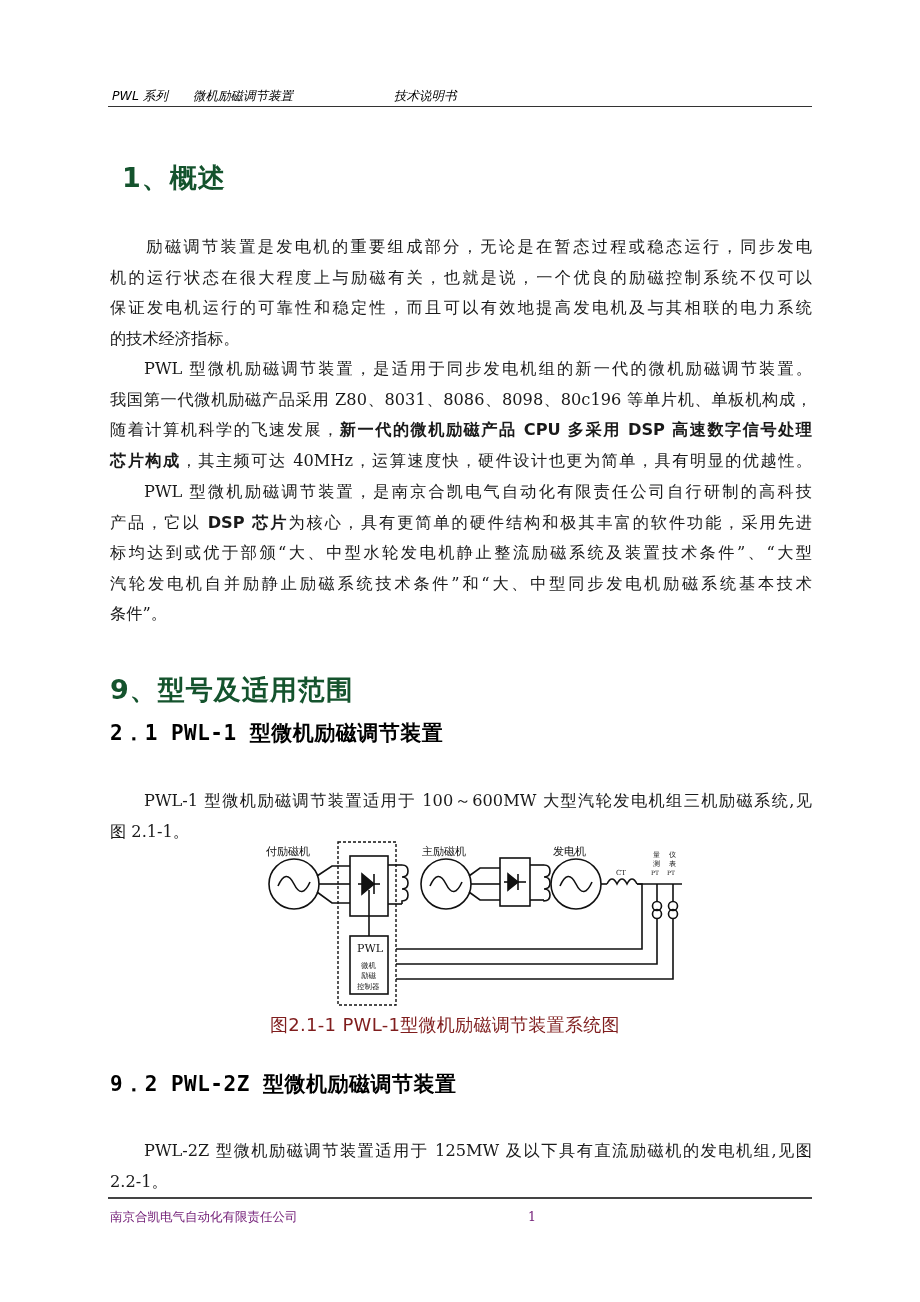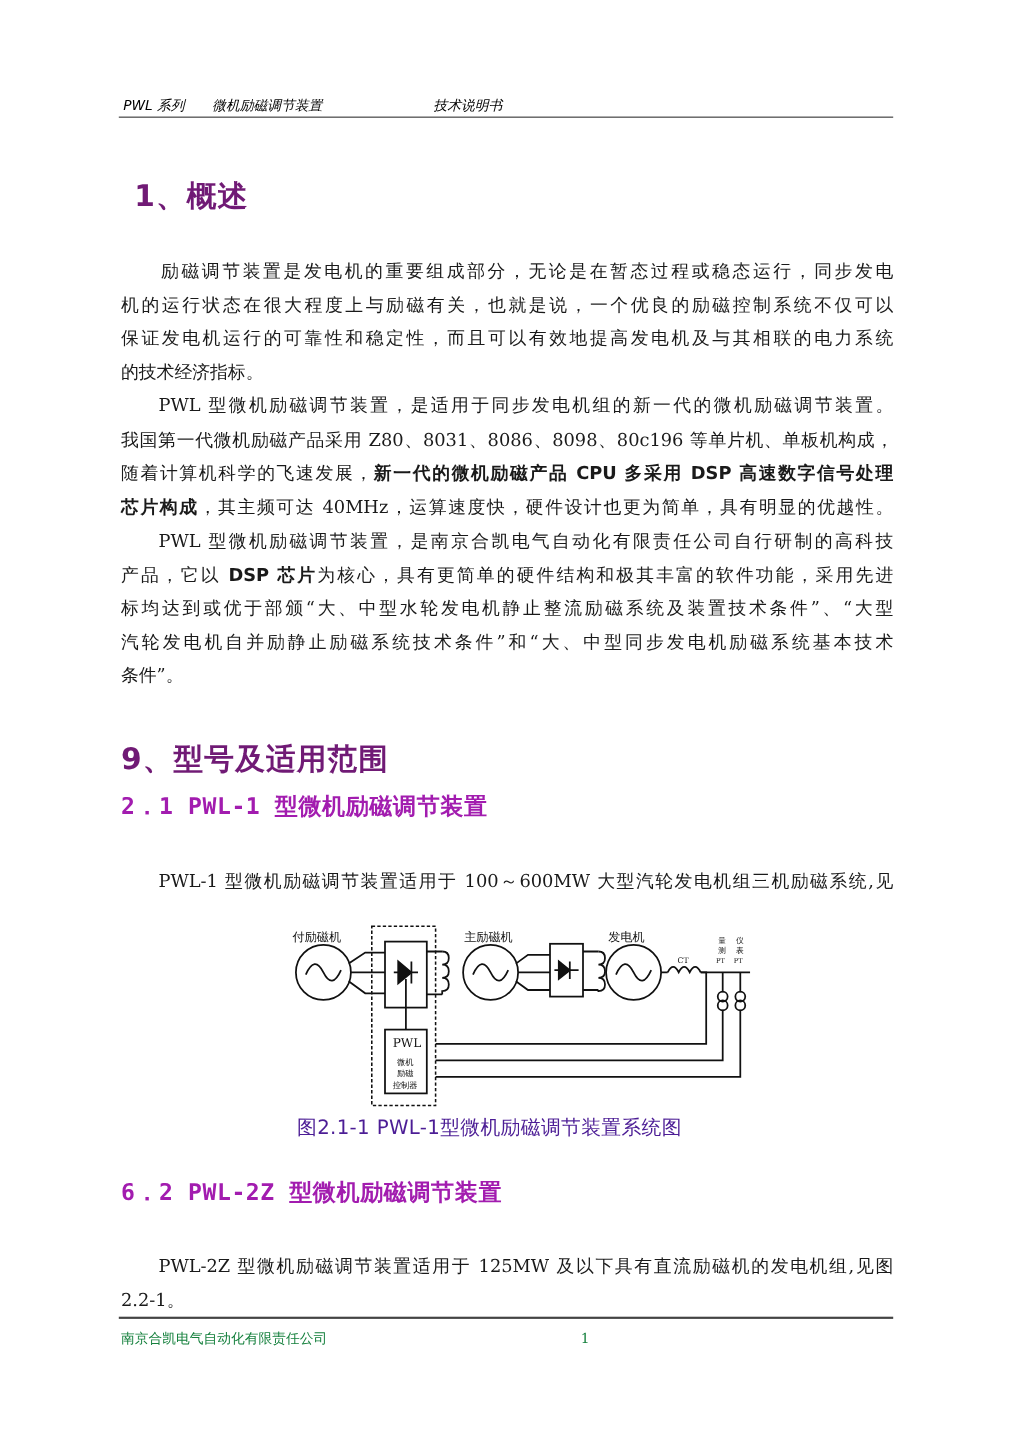--- a/index.html
+++ b/index.html
@@ -1,31 +1,31 @@
 <!DOCTYPE html>
 <html><head>
 <meta charset="utf-8">
 <style>
   html, body { margin: 0; padding: 0; background: #ffffff; }
   body { width: 920px; height: 1302px; position: relative; overflow: hidden; color: #111; }
   .hdr { position: absolute; top: 88px; left: 112px; width: 696px; height: 20px; font-family: "DejaVu Sans", sans-serif; font-style: italic; font-size: 12.5px; color: #000000; }
   .hdr span { position: absolute; top: 0; }
   .hdr-rule { position: absolute; top: 106px; left: 108px; width: 704px; height: 0; border-top: 1.6px solid #333; }
-  .h1 { position: absolute; left: 122px; font-family: "DejaVu Sans", sans-serif; font-weight: bold; font-size: 27px; letter-spacing: 1px; color: #701a75; text-align: center; }
+  .h1 { position: absolute; left: 122px; font-family: "DejaVu Sans", sans-serif; font-weight: bold; font-size: 27px; letter-spacing: 1px; color: #14532d; text-align: center; }
   .h1b { left: 110px; }
-  .h2 { position: absolute; left: 110px; font-family: "DejaVu Sans Mono", monospace; font-weight: bold; font-size: 21px; color: #a21caf; letter-spacing: 0.5px; }
+  .h2 { position: absolute; left: 110px; font-family: "DejaVu Sans Mono", monospace; font-weight: bold; font-size: 21px; color: #000000; letter-spacing: 0.5px; }
   .para { position: absolute; left: 110px; width: 702px; font-family: "DejaVu Serif", serif; font-size: 16.2px; line-height: 30.6px; color: #1a1a1a; text-align: justify; text-justify: inter-character; margin-top: 32px; }
   .para .ind { display: inline-block; width: 34px; }
   .para b { font-family: "DejaVu Sans", sans-serif; font-weight: bold; }
   .para .line { display: block; white-space: nowrap; text-align-last: justify; text-align: justify; }
   .para .line.last { text-align-last: left; }
   .fig { position: absolute; left: 262px; top: 838px; width: 420px; height: 172px; }
-  .cap { position: absolute; left: 270px; top: 1013px; font-family: "DejaVu Sans", sans-serif; font-size: 18px; color: #4c1d95; letter-spacing: 0.3px; }
+  .cap { position: absolute; left: 270px; top: 1013px; font-family: "DejaVu Sans", sans-serif; font-size: 18px; color: #7f1d1d; letter-spacing: 0.3px; }
   .ftr-rule { position: absolute; top: 1197px; left: 108px; width: 704px; border-top: 2px solid #444; }
-  .ftr { position: absolute; top: 1209px; font-family: "DejaVu Serif", serif; font-size: 12.5px; color: #15803d; }
+  .ftr { position: absolute; top: 1209px; font-family: "DejaVu Serif", serif; font-size: 12.5px; color: #701a75; }
 </style>
 </head>
 <body>
 
 <div class="hdr">
   <span style="left:0">PWL 系列</span>
   <span style="left:81px">微机励磁调节装置</span>
   <span style="left:282px">技术说明书</span>
 </div>
 <div class="hdr-rule"></div>
@@ -52,20 +52,21 @@
   <span class="line">标均达到或优于部颁“大、中型水轮发电机静止整流励磁系统及装置技术条件”、“大型</span>
   <span class="line">汽轮发电机自并励静止励磁系统技术条件”和“大、中型同步发电机励磁系统基本技术</span>
   <span class="line last">条件”。</span>
 </div>
 
 <div class="h1 h1b" style="top:672px">9、型号及适用范围</div>
 <div class="h2" style="top:719px">2．1 PWL-1 型微机励磁调节装置</div>
 
 <div class="para" style="top:754px">
   <span class="line"><span class="ind"></span><span>PWL-1 型微机励磁调节装置适用于 100～600MW 大型汽轮发电机组三机励磁系统,见</span></span>
+  <span class="line last">图 2.1-1。</span>
 </div>
 
 <svg class="fig" viewBox="0 0 420 172" xmlns="http://www.w3.org/2000/svg">
   <g fill="none" stroke="#111" stroke-width="1.6">
 
     <circle cx="32" cy="46" r="25"></circle>
     <path d="M16 48 q8 -18 16 -2 q8 16 16 -2"></path>
 
     <path d="M55 38 L70 28 L88 28"></path>
     <path d="M57 46 L88 46"></path>
@@ -130,21 +131,21 @@
     <text x="405" y="37" font-size="6">PT</text>
     <text x="95" y="114" font-size="11">PWL</text>
     <text x="99" y="130" font-size="7.5">微机</text>
     <text x="99" y="140" font-size="7.5">励磁</text>
     <text x="95" y="151" font-size="7.5">控制器</text>
   </g>
 </svg>
 
 <div class="cap">图2.1-1 PWL-1型微机励磁调节装置系统图</div>
 
-<div class="h2" style="top:1070px">6．2 PWL-2Z 型微机励磁调节装置</div>
+<div class="h2" style="top:1070px">9．2 PWL-2Z 型微机励磁调节装置</div>
 
 <div class="para" style="top:1104px">
   <span class="line"><span class="ind"></span><span>PWL-2Z 型微机励磁调节装置适用于 125MW 及以下具有直流励磁机的发电机组,见图</span></span>
   <span class="line last">2.2-1。</span>
 </div>
 
 <div class="ftr-rule"></div>
 <div class="ftr" style="left:110px">南京合凯电气自动化有限责任公司</div>
 <div class="ftr" style="left:528px">1</div>
 

